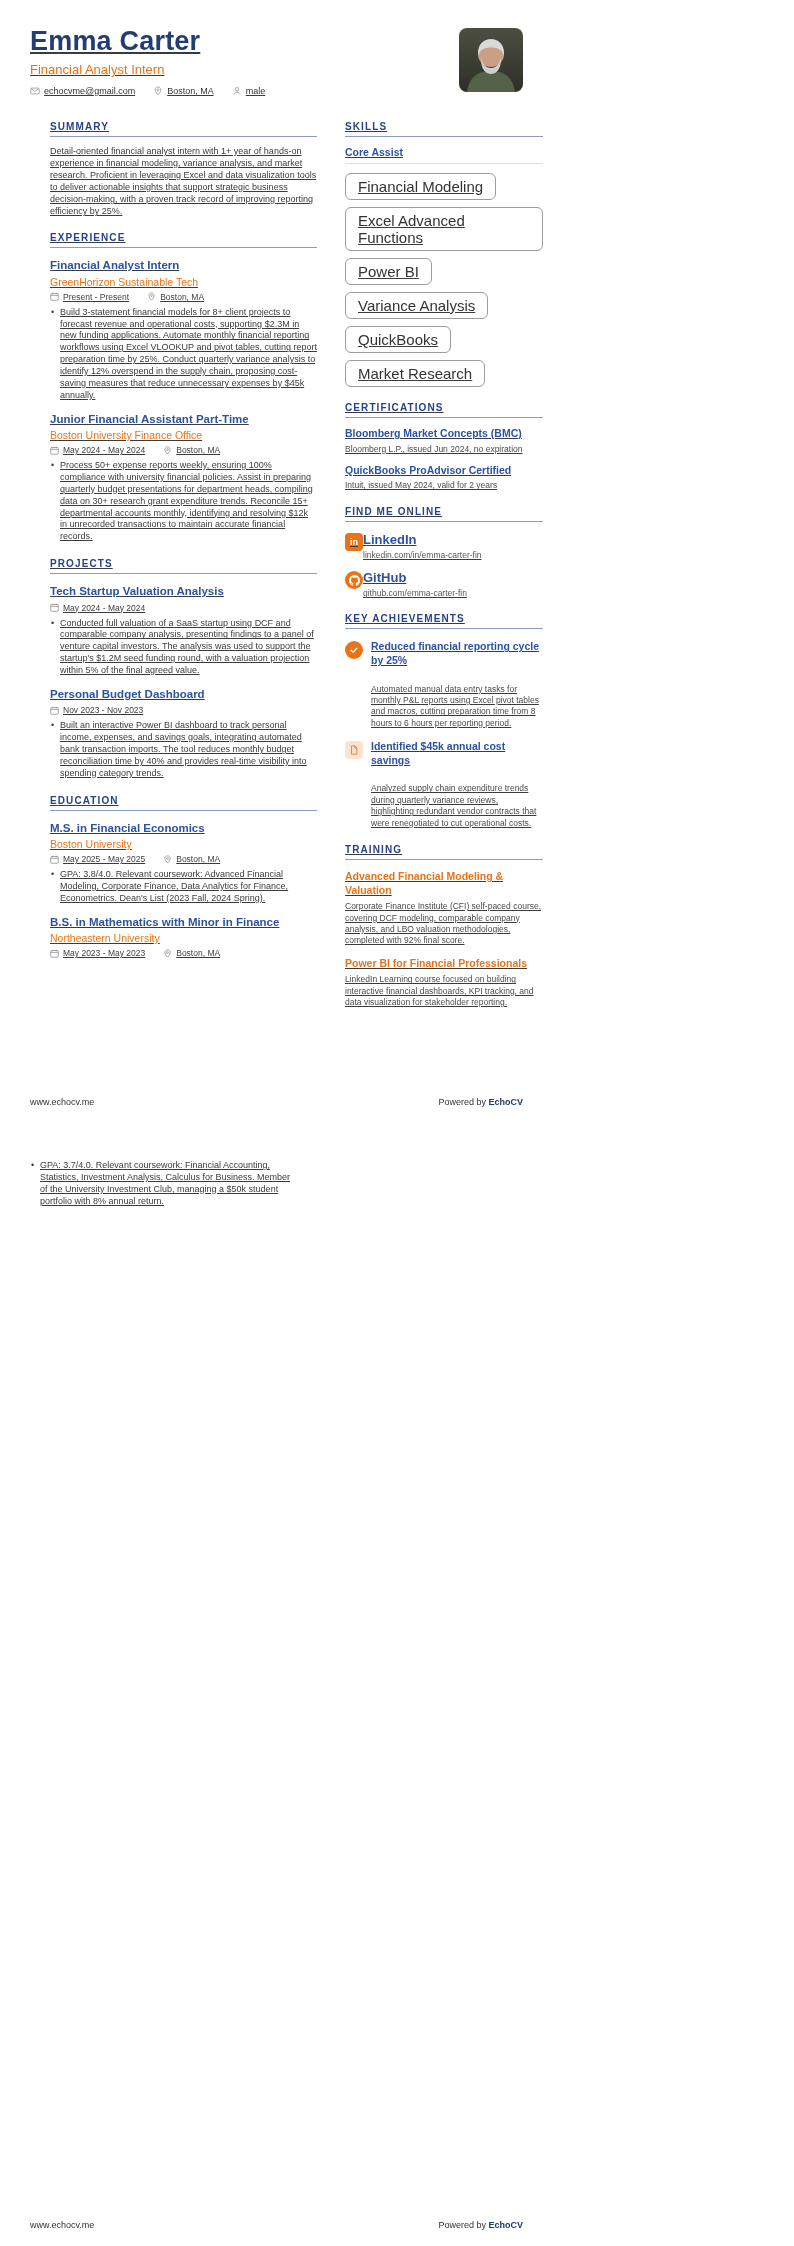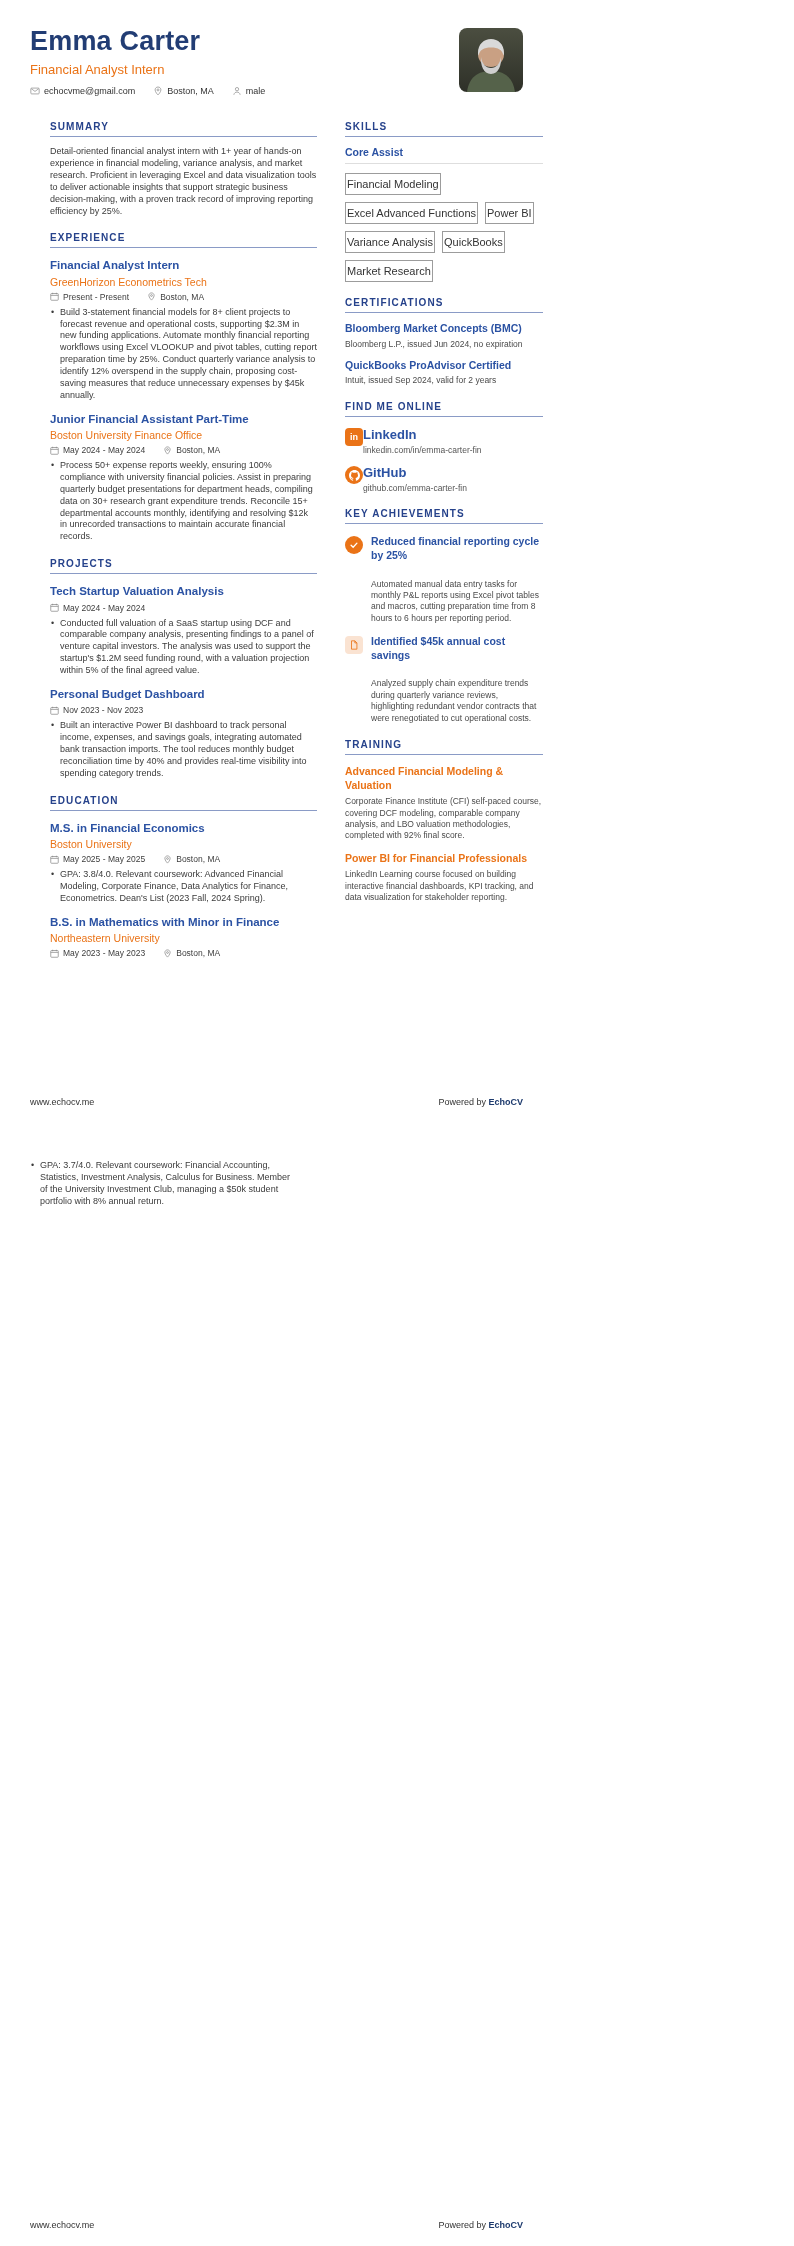--- a/index.html
+++ b/index.html
@@ -1,18 +1,18 @@
 <!DOCTYPE html>
 <html><head>
 <meta charset="utf-8">
 <style>
   * { box-sizing: border-box; margin: 0; padding: 0; }
   html, body { background: #ffffff; }
   body { font-family: "Liberation Sans", sans-serif; color: #3b3b3b; }
-  .canvas { width: 694px; height: 2246px; background: #fff; position: relative; }
+  .canvas { width: 694px; height: 2246px; background: #fff; position: relative; text-decoration: underline; }
   .page { width: 794px; height: 1123px; position: relative; overflow: hidden; background: #fff; }
   .content { padding: 26px 0 0 30px; width: 523px; }
 
   
   .hdr { position: relative; min-height: 78px; }
   .name { font-size: 27px; font-weight: 700; color: #223D74; letter-spacing: 0.2px; }
   .role { font-size: 13px; color: #EA7317; margin-top: 5px; font-weight: 500; }
   .contact-row { display: flex; gap: 18px; margin-top: 9px; align-items: center; font-size: 9px; color: #333; }
   .contact-item { display: inline-flex; align-items: flex-start; gap: 4px; }
   .gicon { color: #9a9a9a; display: inline-flex; }
@@ -34,21 +34,21 @@
   .micon { color: #8a8a8a; display: inline-flex; }
 
   .bullets { list-style: none; margin-top: 5px; }
   .bullets li { position: relative; padding-left: 10px; font-size: 9px; line-height: 1.32; color: #3b3b3b; margin-top: 2px; }
   .bullets li::before { content: "\2022"; position: absolute; left: 1px; }
   .body-text { font-size: 9px; line-height: 1.34; color: #3b3b3b; margin-top: 8px; }
 
   
   .subhead { font-size: 10.5px; color: #2B52A3; font-weight: 600; margin-top: 9px; padding-bottom: 5px; border-bottom: 1px solid #dedede; }
   .chips { display: flex; flex-wrap: wrap; gap: 7px; margin-top: 9px; }
-  .chip { border: 1px solid #9c9c9c; border-radius: 0; padding: 4px 1px; font-size: 11px; color: #333; background: #fff; }
+  .chip { border: 1px solid #9c9c9c; border-radius: 6px; padding: 4px 12px; font-size: 15px; color: #333; background: #fff; }
 
   .cert-name { font-size: 10.5px; color: #2B52A3; font-weight: 600; margin-top: 9px; line-height: 1.3; }
   .cert-detail { font-size: 8.5px; color: #4a4a4a; margin-top: 3px; line-height: 1.3; }
 
   .net-row { display: flex; margin-top: 10px; align-items: flex-start; }
   .net-icon { width: 18px; height: 18px; background: #EA7317; display: flex; align-items: center; justify-content: center; flex: none; margin-top: 1px; color: #fff; }
   .net-icon.square { border-radius: 4px; font-size: 9px; font-weight: 700; }
   .net-icon.round { border-radius: 50%; }
   .net-label { font-size: 13px; color: #2B52A3; font-weight: 600; }
   .net-url { font-size: 8.5px; color: #555; margin-top: 3px; }
@@ -131,21 +131,21 @@
           <section class="sec">
             <h2 class="sec-h">SUMMARY</h2>
             <p class="body-text">Detail-oriented financial analyst intern with 1+ year of hands-on experience in financial modeling, variance analysis, and market research. Proficient in leveraging Excel and data visualization tools to deliver actionable insights that support strategic business decision-making, with a proven track record of improving reporting efficiency by 25%.</p>
           </section>
 
           <section class="sec">
             <h2 class="sec-h">EXPERIENCE</h2>
 
             <article class="item">
               <h3 class="item-title">Financial Analyst Intern</h3>
-              <div class="item-sub">GreenHorizon Econometrics Tech</div>
+              <div class="item-sub">GreenHorizon Sustainable Tech</div>
               <div class="meta-row">
                 <span class="meta-item">
                   <span class="micon">
                       <svg viewBox="0 0 12 12" width="9" height="9">
                         <rect x="1" y="2" width="10" height="9" rx="1" fill="none" stroke="currentColor"></rect>
                         <line x1="1" y1="4.5" x2="11" y2="4.5" stroke="currentColor"></line>
                         <line x1="3.5" y1="1" x2="3.5" y2="3" stroke="currentColor"></line>
                         <line x1="8.5" y1="1" x2="8.5" y2="3" stroke="currentColor"></line>
                       </svg>
                     </span>
@@ -320,21 +320,21 @@
           </section>
 
           <section class="sec">
             <h2 class="sec-h">CERTIFICATIONS</h2>
             <div>
               <div class="cert-name">Bloomberg Market Concepts (BMC)</div>
               <div class="cert-detail">Bloomberg L.P., issued Jun 2024, no expiration</div>
             </div>
             <div>
               <div class="cert-name">QuickBooks ProAdvisor Certified</div>
-              <div class="cert-detail">Intuit, issued Sep 2024, valid for 2 years</div>
+              <div class="cert-detail">Intuit, issued May 2024, valid for 2 years</div>
             </div>
           </section>
 
           <section class="sec">
             <h2 class="sec-h">FIND ME ONLINE</h2>
             <div class="net-row">
               <span class="net-icon square">in</span>
               <span>
                 <div class="net-label">LinkedIn</div>
                 <div class="net-url">linkedin.com/in/emma-carter-fin</div>

